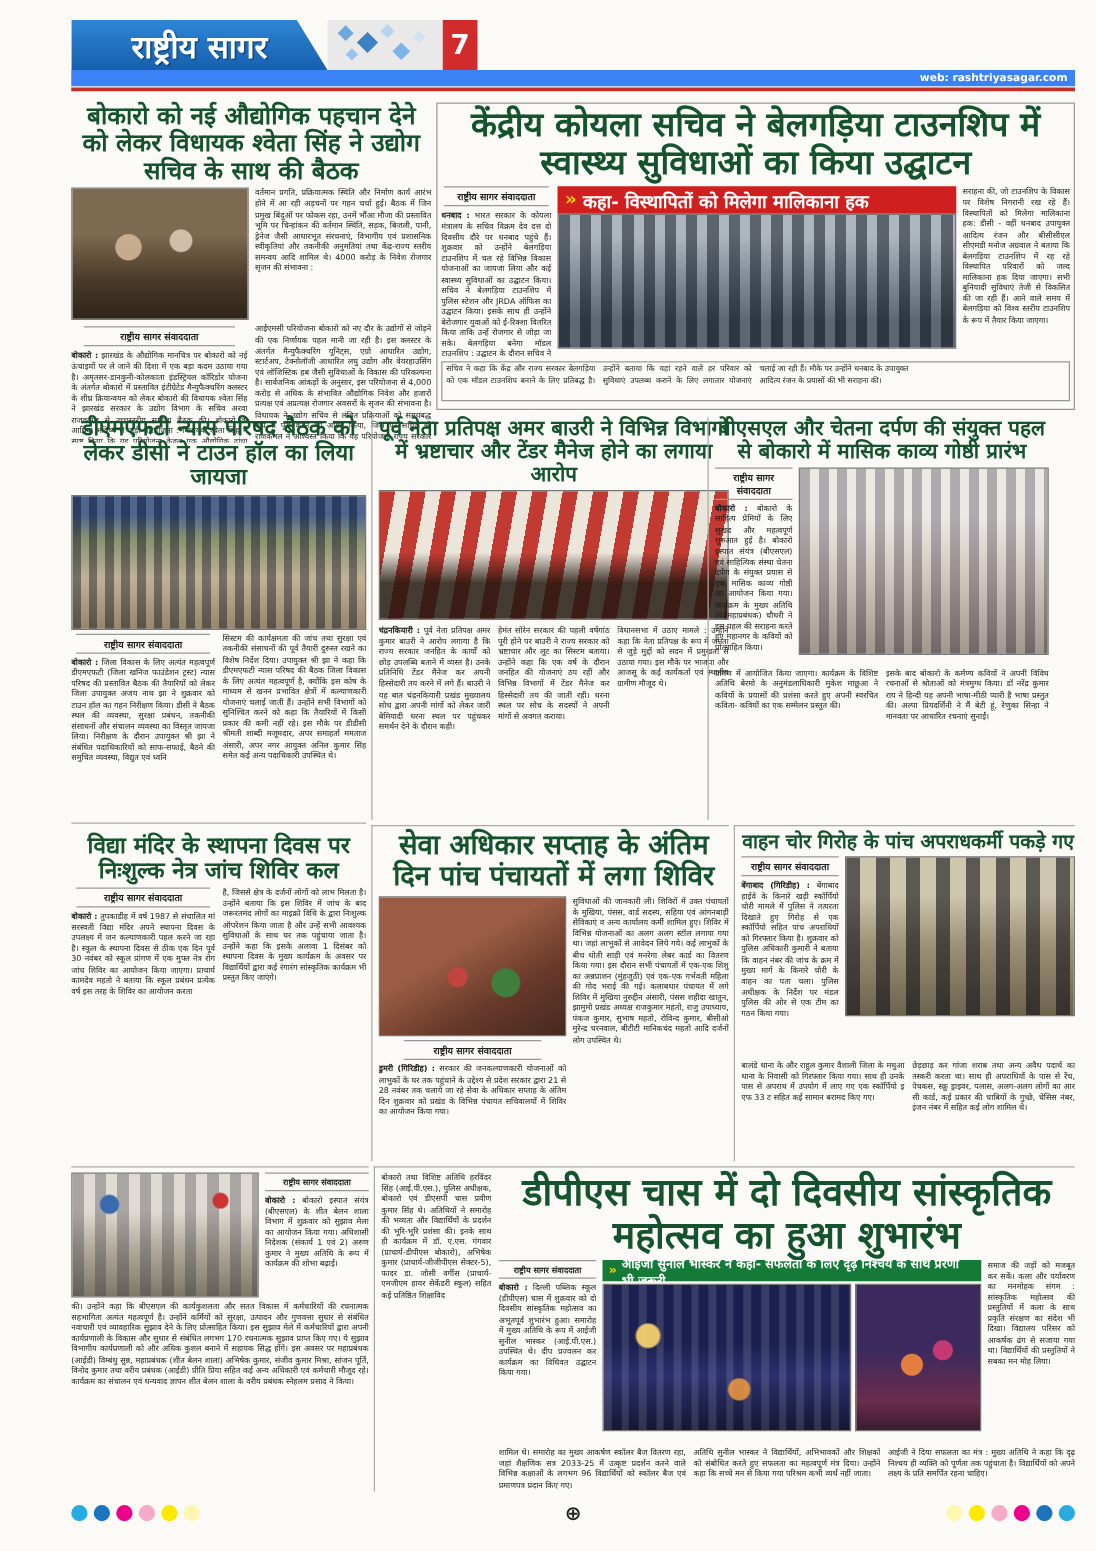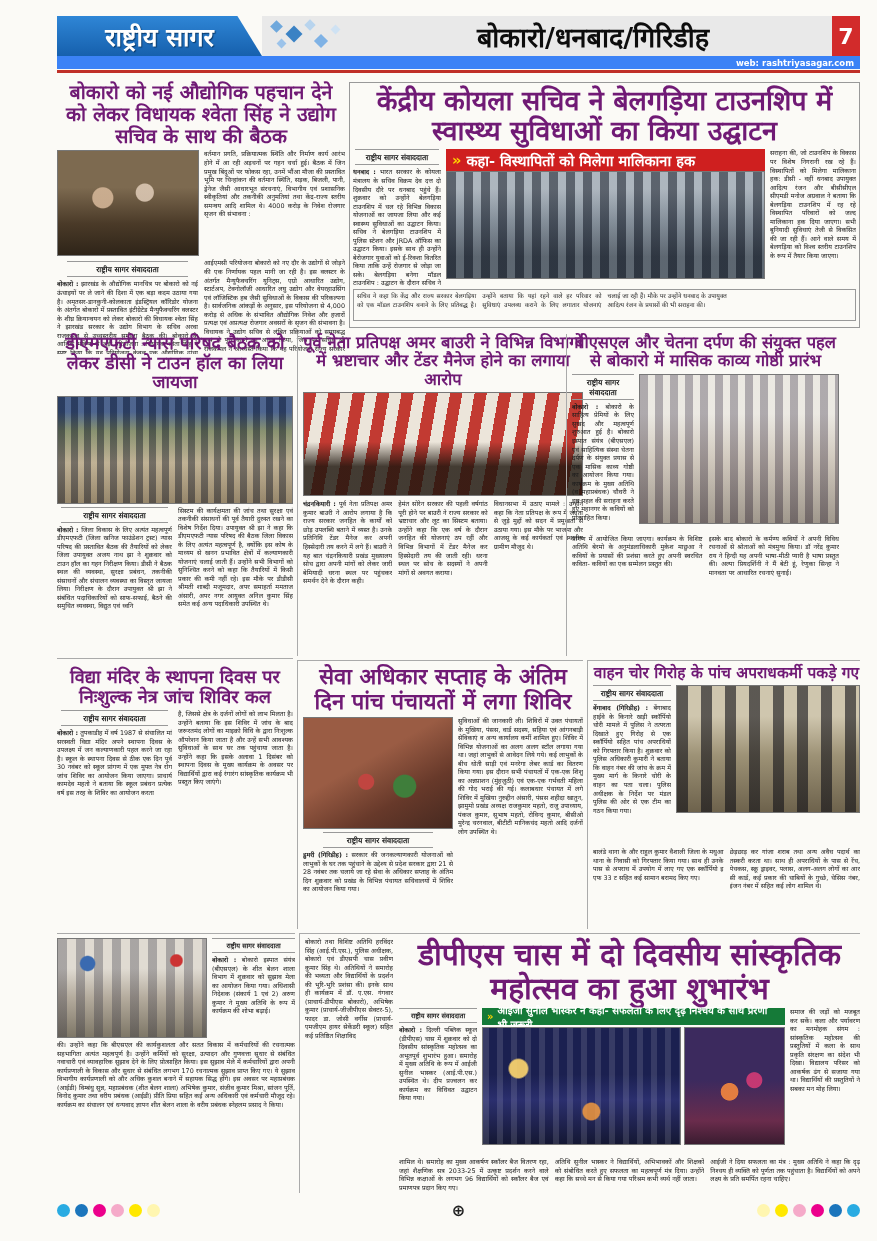--- a/index.html
+++ b/index.html
@@ -19,21 +19,21 @@
   .date-box{width:118px;background:#e9e9e9;border-left:1px solid #999;display:flex;flex-direction:column;
             align-items:center;justify-content:center;}
   .city{font-weight:bold;font-size:13px;border-bottom:1px solid #333;padding:0 14px 1px;}
   .date{font-weight:bold;font-size:8.5px;margin-top:2px;}
   .pgno{width:28px;background:#d22b2b;color:#fff;display:flex;align-items:center;justify-content:center;
         font-weight:bold;font-size:22px;}
   .webstrip{height:13px;background:#3b82f6;color:#fff;font-weight:bold;font-size:8.5px;
             display:flex;align-items:center;justify-content:flex-end;padding-right:6px;}
   .redrule{height:3px;background:#c03028;margin-top:1px;}
   
-  .hl{font-weight:bold;color:#701a75;text-align:center;line-height:1.12;margin:0 0 3px 0;}
+  .hl{font-weight:bold;color:#14532d;text-align:center;line-height:1.12;margin:0 0 3px 0;}
   .byline{display:block;text-align:center;font-weight:bold;font-size:7.5px;color:#222;
           border-top:1px solid #999;border-bottom:1px solid #999;padding:2px 0;margin:2px 10px 3px;}
   .bt{font-size:6.4px;line-height:1.33;text-align:justify;color:#1b1b1b;overflow:hidden;}
   .dl{font-weight:bold;}
   .cols{display:flex;gap:6px;}
   .cols>div{flex:1;}
   .ph{border:1px solid #777;box-sizing:border-box;}
   .cap{font-size:6.2px;line-height:1.3;text-align:justify;border:1px solid #999;padding:2px 3px;
        column-count:4;column-gap:6px;color:#222;}
   .kick-red{background:#cf1f1f;color:#fff;font-weight:bold;font-size:14.5px;display:flex;
@@ -85,21 +85,20 @@
     <div class="mast-row">
       <div class="logo-box">राष्ट्रीय सागर</div>
       <div class="diamonds">
         <span class="dia" style="left:10px;top:6px;width:9px;height:9px;background:#6fa8dc;"></span>
         <span class="dia" style="left:26px;top:12px;width:12px;height:12px;background:#3b82c4;"></span>
         <span class="dia" style="left:44px;top:5px;width:8px;height:8px;background:#b8d4ee;"></span>
         <span class="dia" style="left:54px;top:20px;width:10px;height:10px;background:#7fb2e5;"></span>
         <span class="dia" style="left:70px;top:10px;width:7px;height:7px;background:#cfe2f3;"></span>
         <span class="dia" style="left:16px;top:24px;width:7px;height:7px;background:#9cc3ea;"></span>
       </div>
-      <div class="mid-box">बोकारो/धनबाद/गिरिडीह</div>
       <div class="pgno">7</div>
     </div>
     <div class="webstrip">
       <span>web: rashtriyasagar.com</span>
     </div>
     <div class="redrule"></div>
   </div>
 
   <div class="abs" style="left:57px;top:82px;width:288px;height:246px;">
     <h2 class="hl" style="font-size:19.5px;">बोकारो को नई औद्योगिक पहचान देने को लेकर विधायक श्वेता सिंह ने उद्योग सचिव के साथ की बैठक</h2>

